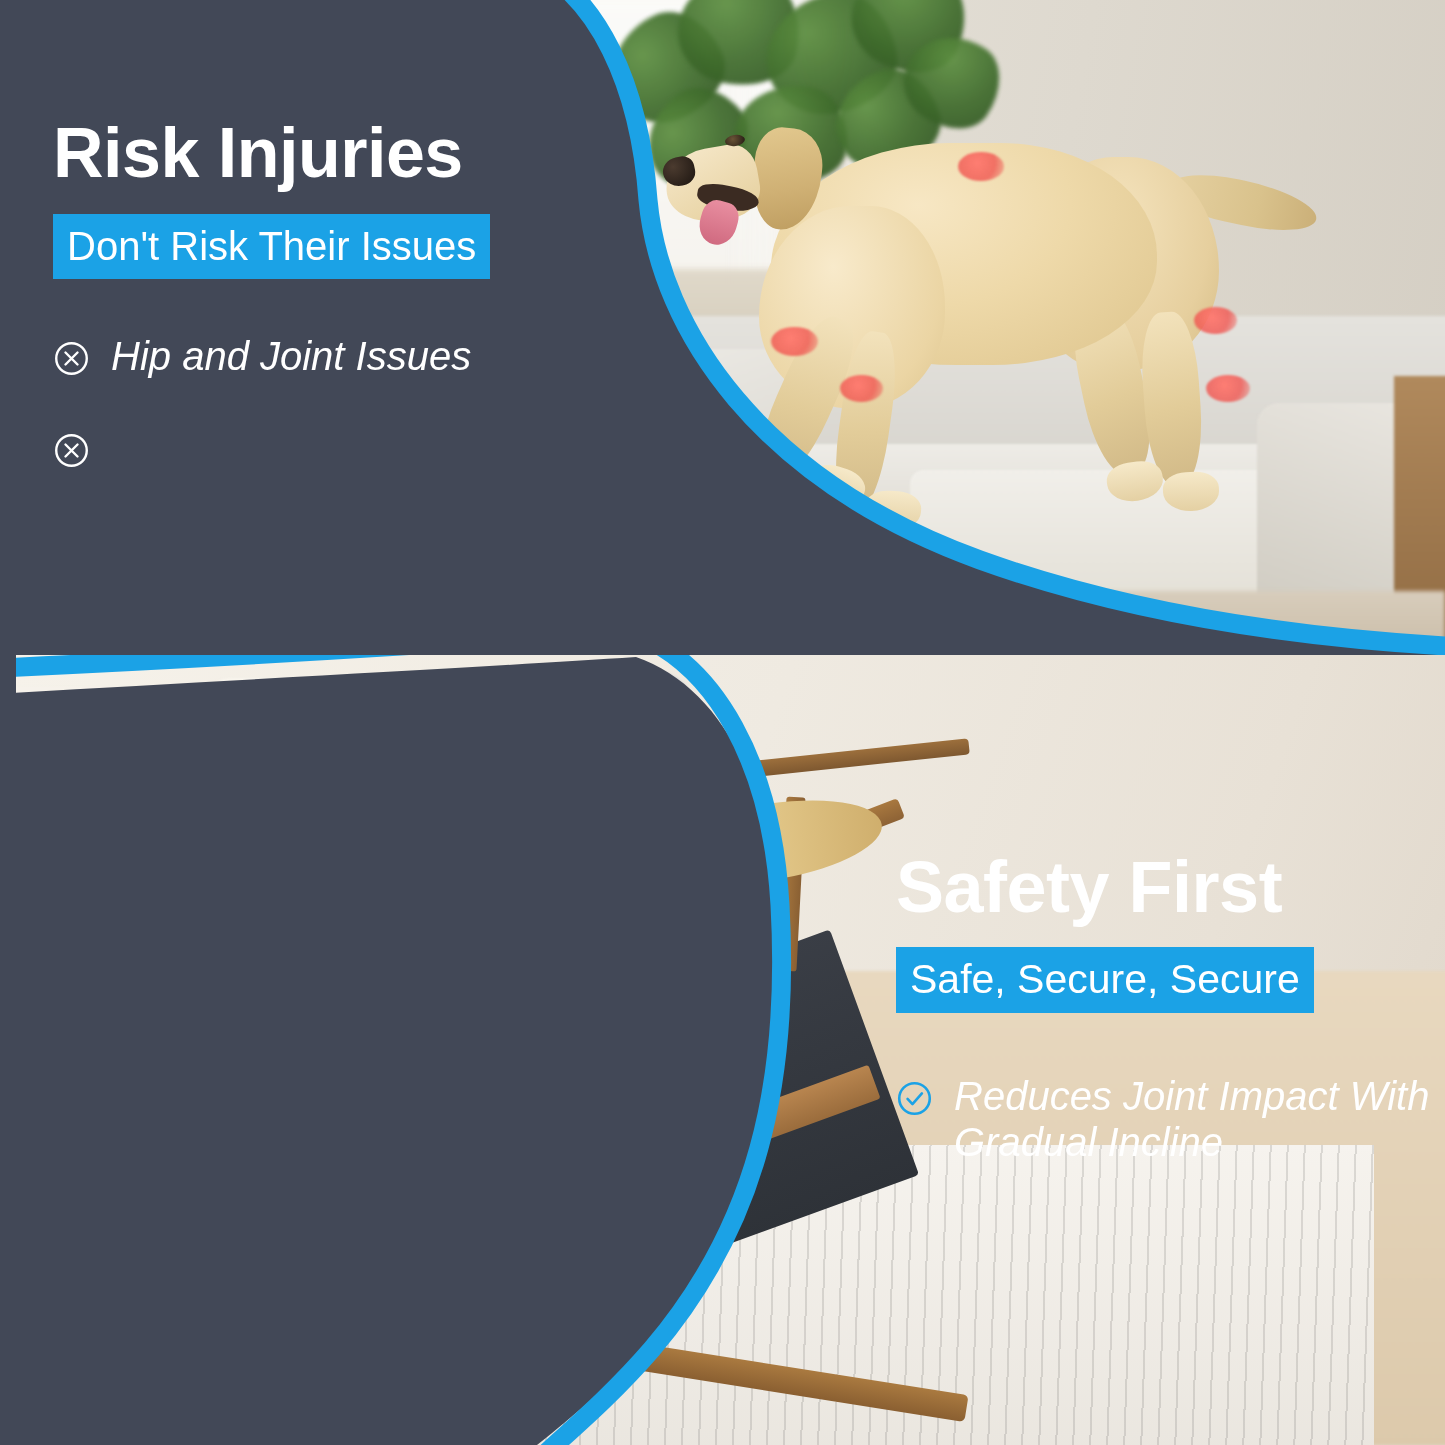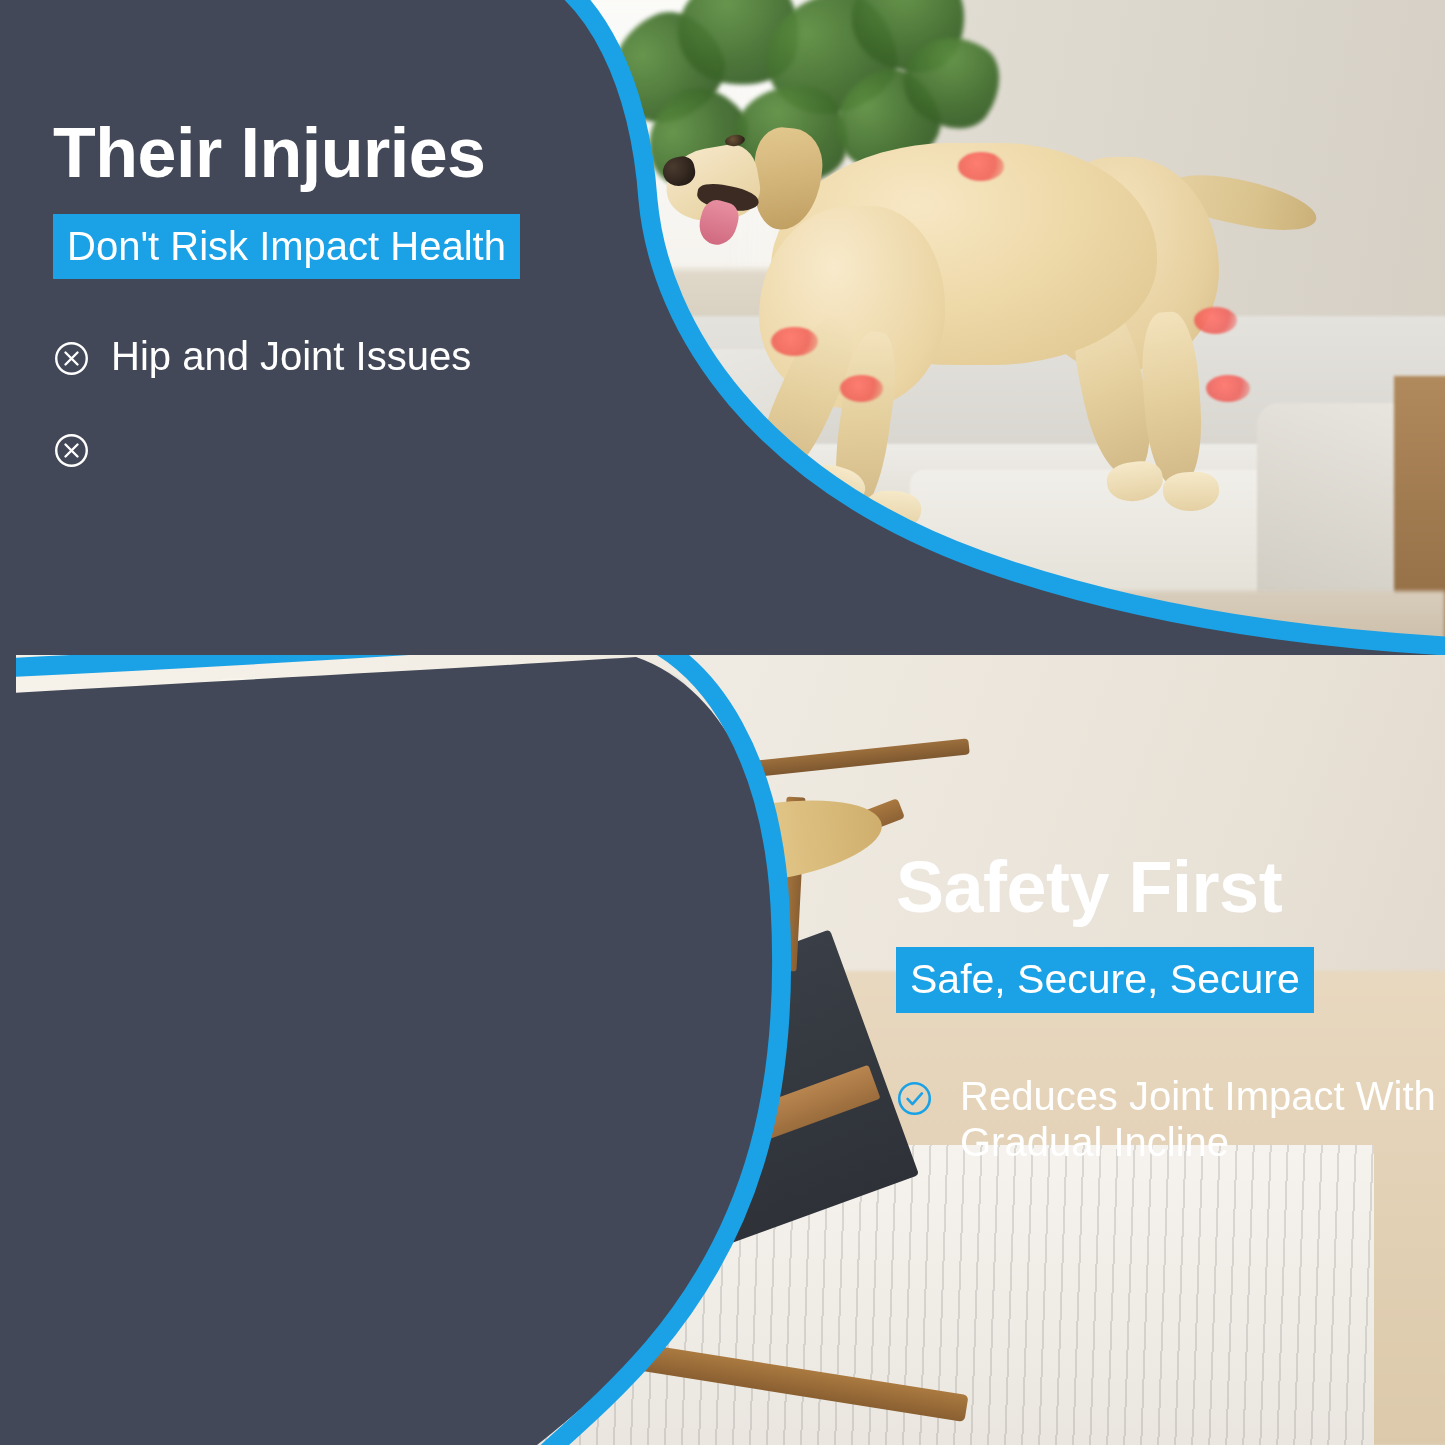--- a/index.html
+++ b/index.html
@@ -437,42 +437,42 @@
   .subline-band {
     display: inline-block;
     background: #1ba2e6;
     color: #ffffff;
     font-size: 40px;
     line-height: 1.0;
     padding: 12px 14px 13px 14px;
     margin: 0 0 54px 0;
     white-space: nowrap;
   }
-  .bullets { margin: 0; padding: 0; list-style: none; }
+  .bullets { margin: 0; padding: 0; list-style: none; font-style: italic; }
   .bullet {
     display: flex;
     align-items: flex-start;
     margin-bottom: 46px;
   }
   .bullet:last-child { margin-bottom: 0; }
   .bullet-icon {
     flex: 0 0 auto;
     width: 37px; height: 37px;
     margin-right: 21px;
     margin-top: 7px;
   }
   .bullet-text {
     font-size: 40px;
     line-height: 1.16;
     color: #ffffff;
   }
 
   .copy-bottom .headline { font-size: 72px; margin-bottom: 24px; }
   .copy-bottom .subline-band { font-size: 41px; margin-bottom: 60px; }
-  .copy-bottom .bullet { margin-bottom: 44px; gap: 6px; }
+  .copy-bottom .bullet { margin-bottom: 44px; }
   .copy-bottom .bullet-text { font-size: 40px; }
 </style>
 </head>
 <body>
 
 <div id="infographic">
 
   <section class="panel-top">
 
     <div class="photo-top">
@@ -531,22 +531,22 @@
     </div>
 
     <div class="card-top">
       <svg width="1445" height="672" viewBox="0 0 1445 672" xmlns="http://www.w3.org/2000/svg">
         <path d="M -40 -40 L 520 -40 C 600 -10 640 90 648 200 C 660 330 760 480 980 560 C 1130 614 1300 640 1485 648 L 1485 712 L -40 712 Z" fill="#424857"></path>
         <path d="M 520 -40 C 600 -10 640 90 648 200 C 660 330 760 480 980 560 C 1130 614 1300 640 1485 648" fill="none" stroke="#1ba2e6" stroke-width="19" stroke-linecap="round"></path>
       </svg>
     </div>
 
     <div class="copy-top">
-      <h2 class="headline">Their Injuries</h2>
-      <div class="subline-band">Don't Risk Impact Health</div>
+      <h2 class="headline">Risk Injuries</h2>
+      <div class="subline-band">Don't Risk Their Issues</div>
       <ul class="bullets">
         <li class="bullet">
           <span class="bullet-icon">
             <svg viewBox="0 0 40 40" width="37" height="37" xmlns="http://www.w3.org/2000/svg">
               <circle cx="20" cy="20" r="16.5" fill="none" stroke="#ffffff" stroke-width="2.6"></circle>
               <path d="M 13.5 13.5 L 26.5 26.5 M 26.5 13.5 L 13.5 26.5" stroke="#ffffff" stroke-width="2.6" stroke-linecap="round"></path>
             </svg>
           </span>
           <span class="bullet-text">Hip and Joint Issues</span>
         </li>

